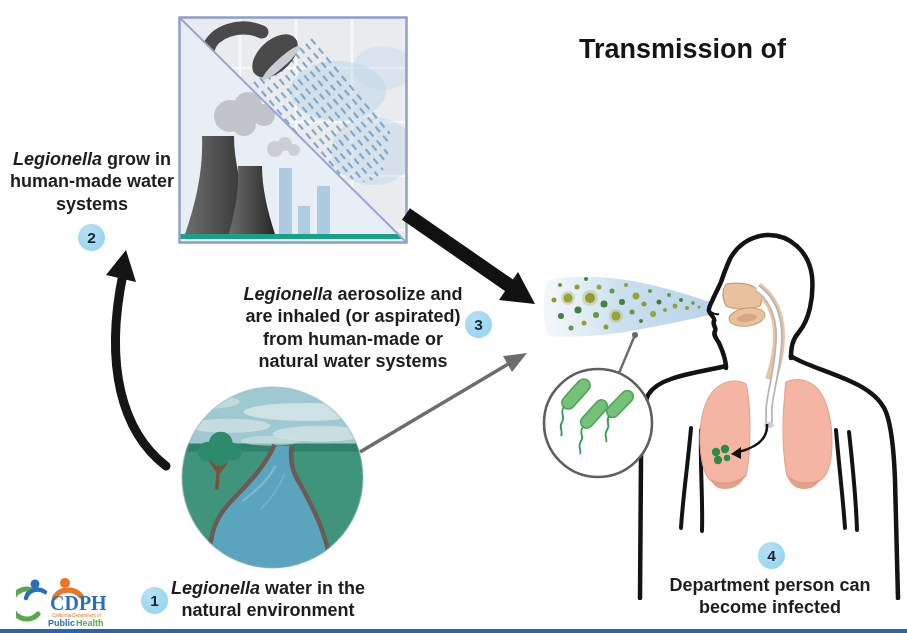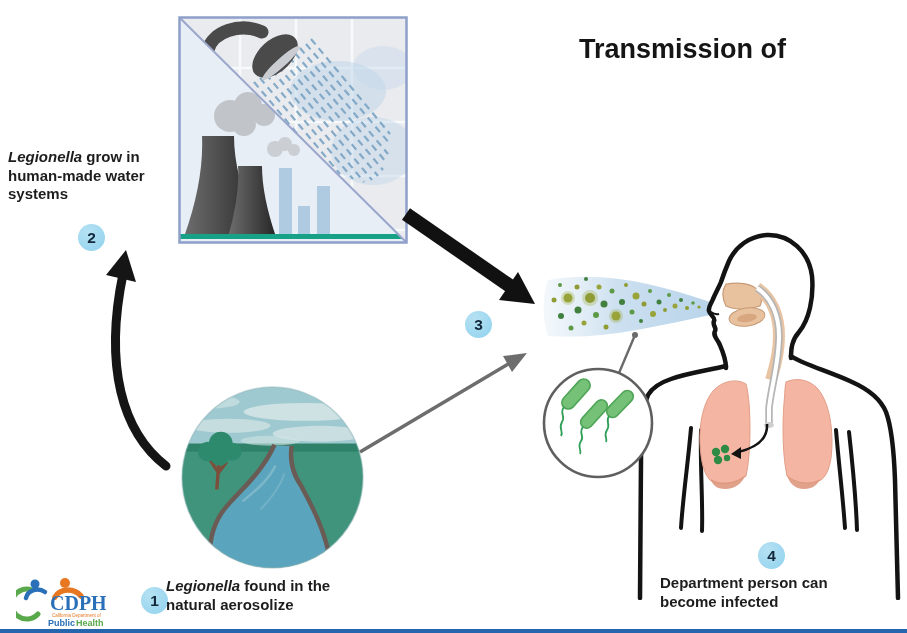--- a/index.html
+++ b/index.html
@@ -1,20 +1,20 @@
 <!DOCTYPE html>
 <html style="--badge-fill: #8fd2ee; --bottom-bar: #2565ae; --bacteria-green: #74c177; --lung-salmon: #f4b5a2; --plume-blue: #b9d3ea; --arrow-gray: #6d6d6d; --ground-green: #17a287;"><head>
 <meta charset="utf-8">
 <style>
   html,body{margin:0;padding:0;background:#fff;}
   .canvas{position:relative;width:907px;height:633px;background:#ffffff;overflow:hidden;
           font-family:"Liberation Sans","DejaVu Sans",sans-serif;color:#1d1d1d;padding-left:16px;}
   .abs{position:absolute;}
   .title{font-size:27px;font-weight:bold;line-height:1.24;text-align:center;color:#151515;}
-  .step-label{font-size:15px;font-weight:bold;line-height:1.24;text-align:left;color:#1d1d1d;}
+  .step-label{font-size:18px;font-weight:bold;line-height:1.24;text-align:center;color:#1d1d1d;}
   .badge{width:27px;height:27px;border-radius:50%;
          background:radial-gradient(circle at 35% 30%, #b6e1f3, var(--badge-fill,#8fd2ee));
          color:#13283a;font-size:15.5px;font-weight:bold;
          display:flex;align-items:center;justify-content:center;}
   .bottom-bar{left:0;right:0;bottom:0;height:4px;background:var(--bottom-bar,#2565ae);}
   svg{display:block;}
 </style>
 </head>
 <body>
 
@@ -106,20 +106,21 @@
   <svg class="abs" style="left:90px;top:244px;" width="105" height="232" viewBox="0 0 105 232">
     <path d="M 76,222 C 32,188 14,122 33,30" fill="none" stroke="#151515" stroke-width="9" stroke-linecap="round"></path>
     <polygon points="36,6 46,38 16,31" fill="#151515"></polygon>
   </svg>
 
   <svg class="abs" style="left:398px;top:198px;" width="145" height="112" viewBox="0 0 145 112">
     <line x1="8" y1="16" x2="112" y2="88" stroke="#111111" stroke-width="14"></line>
     <polygon points="137,106 101,102 120,74" fill="#111111"></polygon>
   </svg>
 
+  <div class="abs step-label" style="left:242px;top:283px;width:222px;"><i>Legionella</i><span> aerosolize and are inhaled (or aspirated) from human-made or natural water systems</span></div>
   <div class="abs badge" style="left:465px;top:311px;">3</div>
 
   <svg class="abs" style="left:350px;top:336px;" width="190" height="124" viewBox="0 0 190 124">
     <line x1="10" y1="116" x2="160" y2="27" style="stroke:var(--arrow-gray,#6d6d6d)" stroke-width="3.6"></line>
     <polygon points="177,17 162,36 153,20" style="fill:var(--arrow-gray,#6d6d6d)"></polygon>
   </svg>
 
   <svg class="abs" style="left:181px;top:386px;" width="183" height="183" viewBox="0 0 184 184">
     <defs>
         <clipPath id="clipNat">
@@ -149,21 +150,21 @@
             <circle cx="40" cy="58" r="12"></circle>
           <circle cx="52" cy="66" r="9"></circle>
             <circle cx="39" cy="70" r="10"></circle>
         </g>
       </g>
     </g>
     <circle cx="92" cy="92" r="91" fill="none" stroke="#8fb6ba" stroke-opacity="0.5" stroke-width="1.5"></circle>
   </svg>
 
   <div class="abs badge" style="left:141px;top:587px;">1</div>
-  <div class="abs step-label" style="left:166px;top:577px;width:204px;"><i>Legionella</i><span> found in the natural aerosolize</span></div>
+  <div class="abs step-label" style="left:166px;top:577px;width:204px;"><i>Legionella</i><span> water in the natural environment</span></div>
 
   <svg class="abs" style="left:540px;top:228px;" width="367" height="372" viewBox="0 0 367 372">
     <defs>
       <linearGradient id="plumeG" x1="0" y1="0" x2="1" y2="0">
         <stop offset="0" stop-color="#e7f0f7" stop-opacity="0.5"></stop>
         <stop offset="0.45" stop-color="#c6dcee" stop-opacity="0.9"></stop>
         <stop offset="1" stop-color="#b5d2e9" stop-opacity="0.95"></stop>
       </linearGradient>
     </defs>
 

